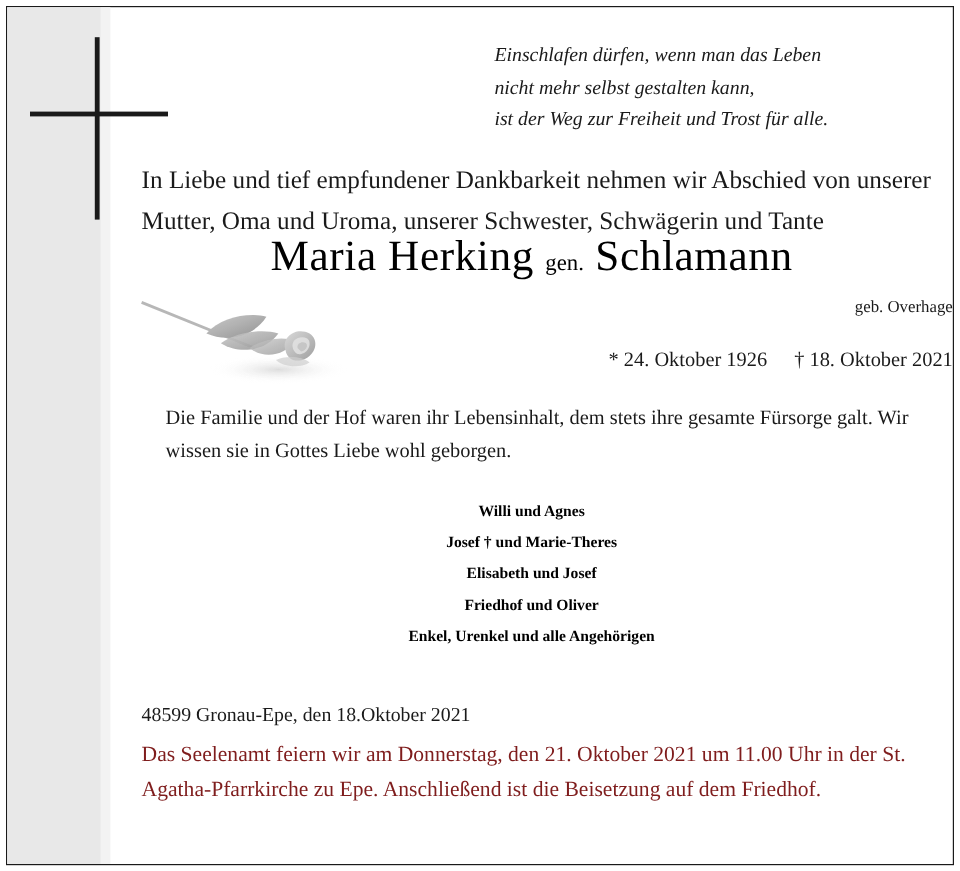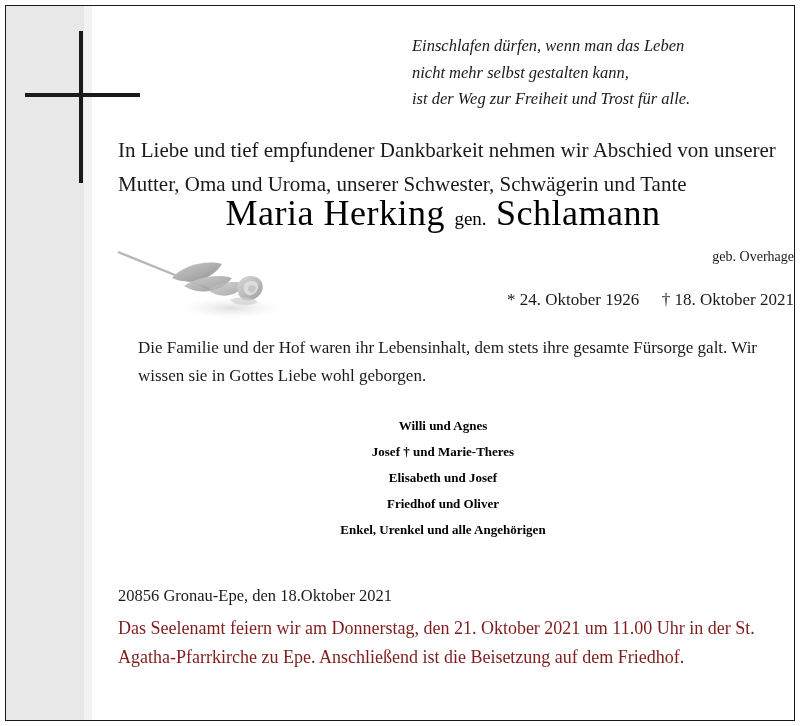--- a/index.html
+++ b/index.html
@@ -262,19 +262,19 @@
     <div class="body-text">Die Familie und der Hof waren ihr Lebensinhalt, dem stets ihre gesamte Fürsorge galt. Wir wissen sie in Gottes Liebe wohl geborgen.</div>
 
     <div class="survivors">
       <div>Willi und Agnes</div>
       <div>Josef † und Marie-Theres</div>
       <div>Elisabeth und Josef</div>
       <div>Friedhof und Oliver</div>
       <div>Enkel, Urenkel und alle Angehörigen</div>
     </div>
 
-    <div class="place-date">20856 Gronau-Epe, den 18.Oktober 2021</div>
+    <div class="place-date">48599 Gronau-Epe, den 18.Oktober 2021</div>
 
     <div class="service">Das Seelenamt feiern wir am Donnerstag, den 21. Oktober 2021 um 11.00 Uhr in der St. Agatha-Pfarrkirche zu Epe. Anschließend ist die Beisetzung auf dem Friedhof.</div>
 
 
   </div>
 </div>
 
 </body></html>

